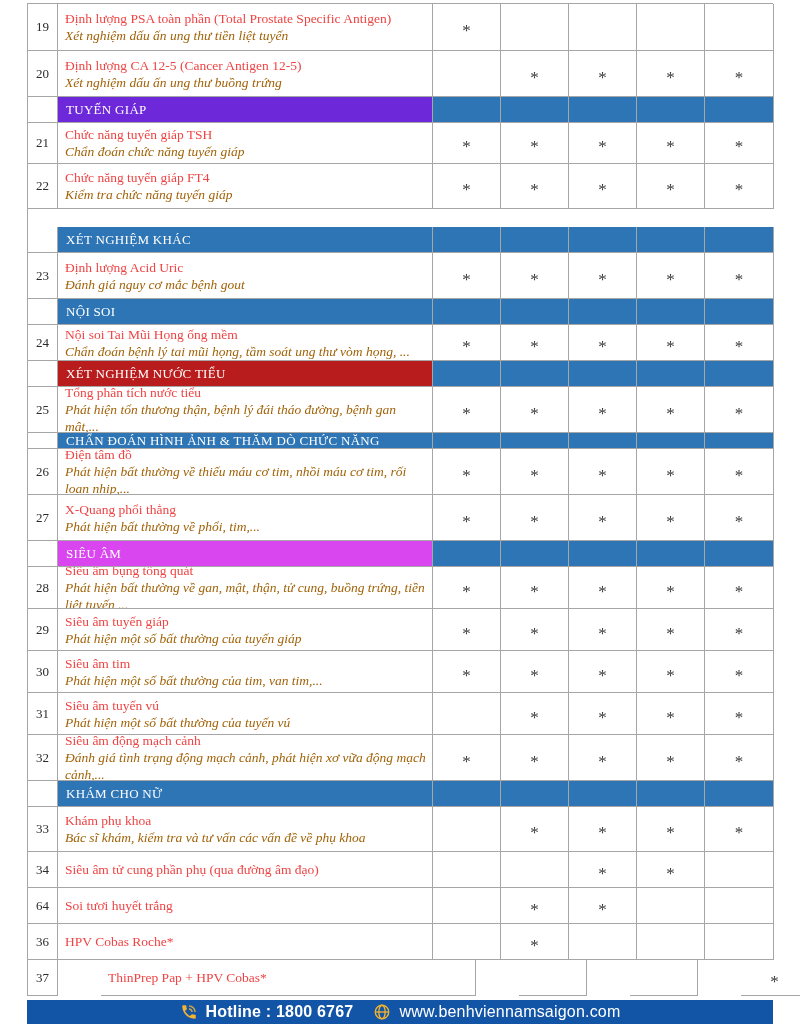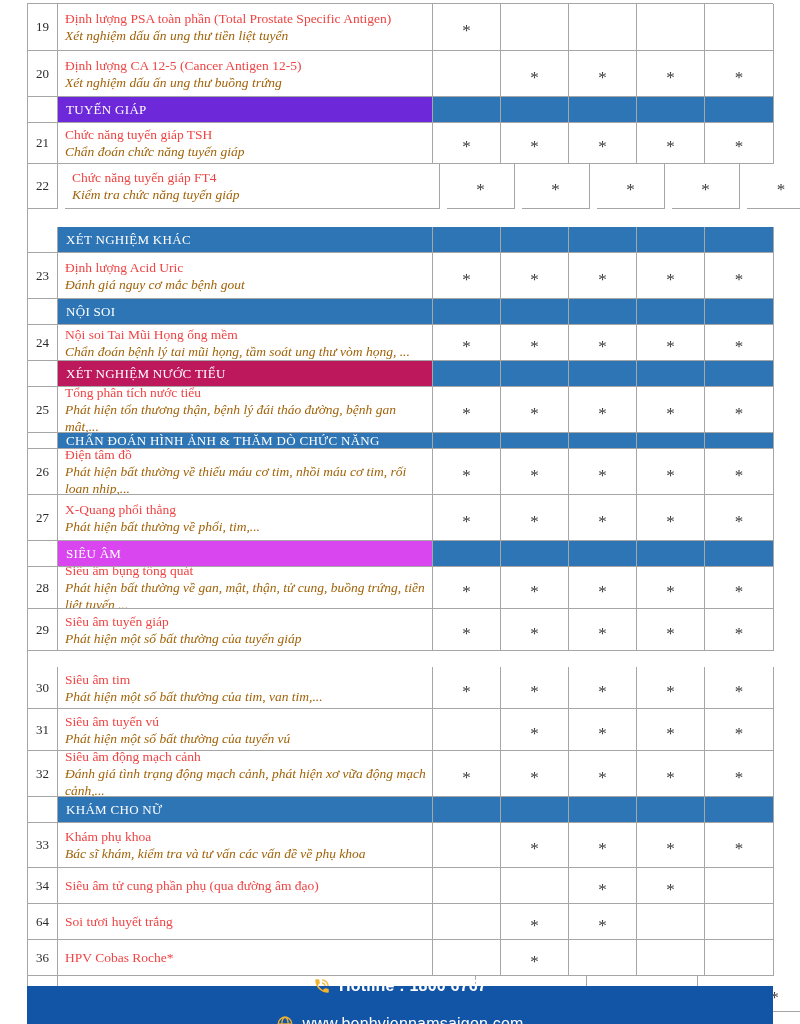--- a/index.html
+++ b/index.html
@@ -17,23 +17,23 @@
               padding:2px 6px 2px 7px; }
   .name { font-size:13.5px; line-height:17px; color:#ef4444; }
   .desc { font-size:13.5px; line-height:17px; color:#a16207; font-style:italic; }
   .desc:empty { display:none; }
   .glyph { font-size:17px; color:#3a3a3a; transform:translateY(4px); }
 
   .row.section .cell.title { align-items:center; justify-content:flex-start; padding-left:8px;
        color:#ffffff; font-size:13px; letter-spacing:.3px; }
   .row.section .blue { }
 
-  .footer { position:absolute; left:27px; bottom:0; width:746px; height:38px;
+  .footer { position:absolute; left:27px; bottom:0; width:746px; height:24px;
             display:flex; align-items:center; justify-content:center; gap:20px;
-            font-family:"Liberation Sans", sans-serif; color:#ffffff;flex-direction:column; }
+            font-family:"Liberation Sans", sans-serif; color:#ffffff; }
   .f-item { display:flex; align-items:center; gap:8px; }
   .f-hotline { font-size:16px; font-weight:700; letter-spacing:.2px; }
   .f-url { font-size:16px; font-weight:500; letter-spacing:.2px; }
   .f-icon { width:18px; height:18px; display:block; }
 </style>
 </head>
 <body>
 
 <div class="page">
 
@@ -96,21 +96,21 @@
         <div class="cell mark">
           <span class="glyph">*</span>
         </div>
         <div class="cell mark">
           <span class="glyph">*</span>
         </div>
         <div class="cell mark">
           <span class="glyph">*</span>
         </div>
       </div>
-      <div class="row service" style="height: 45px; gap: 7px;">
+      <div class="row service" style="height: 45px;">
       <div class="cell num">22</div>
       <div class="cell svc">
         <div class="name">Chức năng tuyến giáp FT4</div>
         <div class="desc">Kiểm tra chức năng tuyến giáp</div>
       </div>
     <div class="cell mark">
           <span class="glyph">*</span>
         </div>
         <div class="cell mark">
           <span class="glyph">*</span>
@@ -182,21 +182,21 @@
         </div>
         <div class="cell mark">
           <span class="glyph">*</span>
         </div>
         <div class="cell mark">
           <span class="glyph">*</span>
         </div>
       </div>
       <div class="row section" style="height: 26px;">
       <div class="cell num"></div>
-      <div class="cell title" style="background: #be185d;">XÉT NGHIỆM NƯỚC TIỂU</div>
+      <div class="cell title" style="background: #b91c1c;">XÉT NGHIỆM NƯỚC TIỂU</div>
     <div class="cell blue" style="background: rgb(46, 117, 182);"></div>
         <div class="cell blue" style="background: rgb(46, 117, 182);"></div>
         <div class="cell blue" style="background: rgb(46, 117, 182);"></div>
         <div class="cell blue" style="background: rgb(46, 117, 182);"></div>
         <div class="cell blue" style="background: rgb(46, 117, 182);"></div>
       </div>
       <div class="row service" style="height: 46px;">
       <div class="cell num">25</div>
       <div class="cell svc">
         <div class="name">Tổng phân tích nước tiểu</div>
@@ -317,21 +317,21 @@
         <div class="cell mark">
           <span class="glyph">*</span>
         </div>
         <div class="cell mark">
           <span class="glyph">*</span>
         </div>
         <div class="cell mark">
           <span class="glyph">*</span>
         </div>
       </div>
-      <div class="row service" style="height: 42px; margin-top: 16px;">
+      <div class="row service" style="height: 42px;">
       <div class="cell num">30</div>
       <div class="cell svc">
         <div class="name">Siêu âm tim</div>
         <div class="desc">Phát hiện một số bất thường của tim, van tim,...</div>
       </div>
     <div class="cell mark">
           <span class="glyph">*</span>
         </div>
         <div class="cell mark">
           <span class="glyph">*</span>

